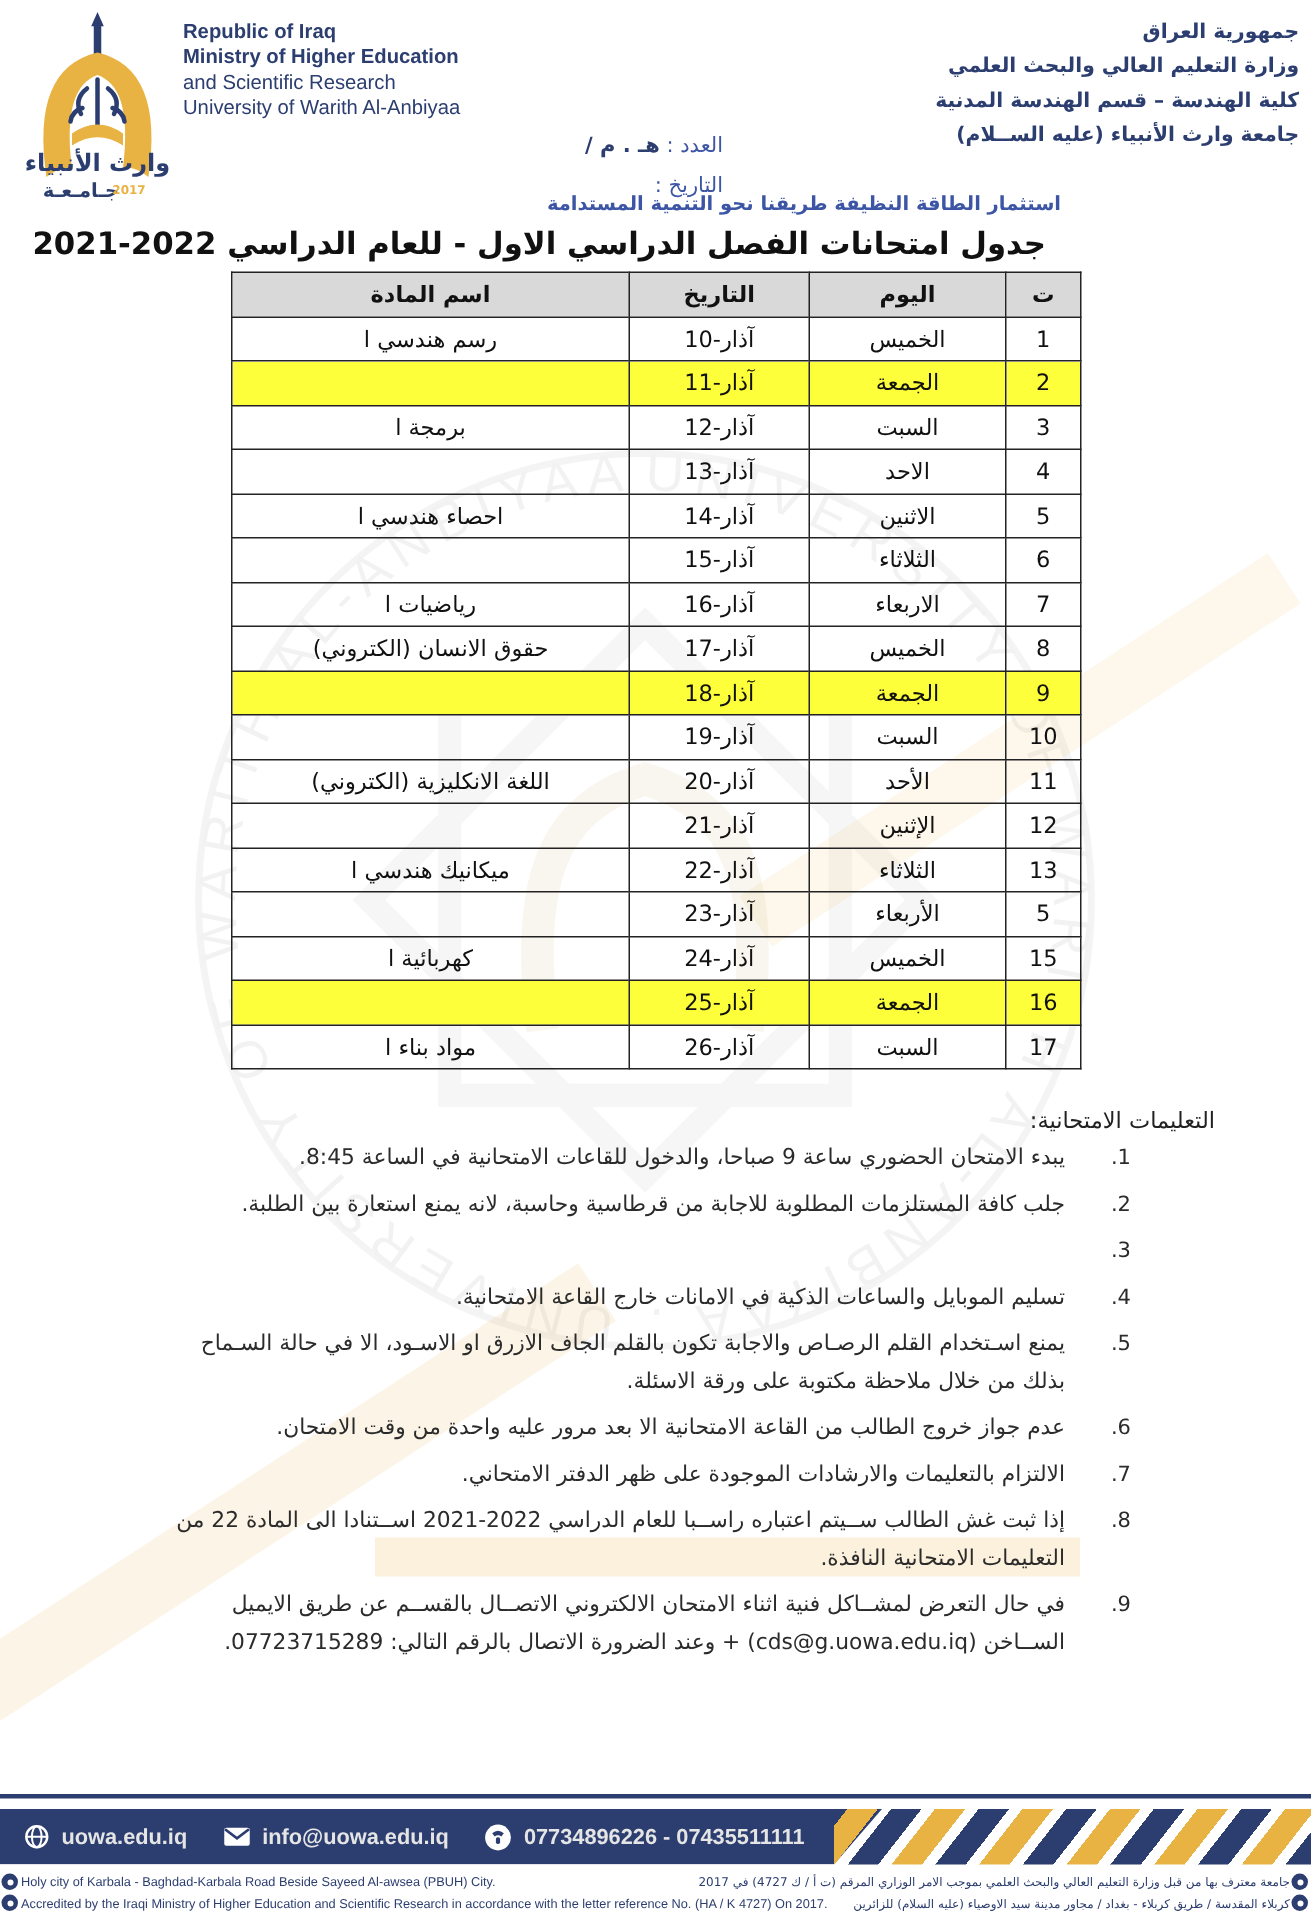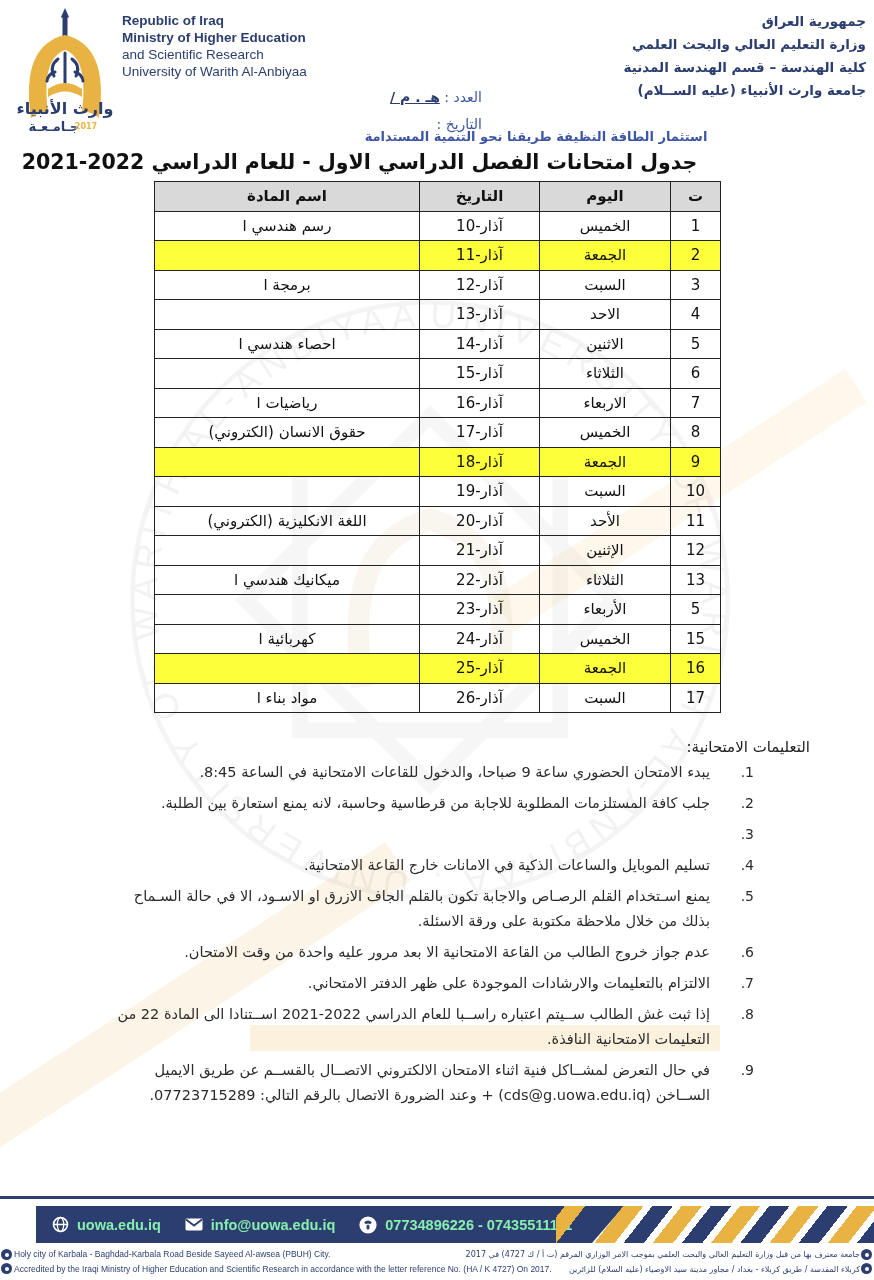--- a/index.html
+++ b/index.html
@@ -14,21 +14,21 @@
   
   .logo{left:12px;top:8px;width:106px;height:132px;}
   .en-block{left:122px;top:12px;color:var(--navy);font-size:13.5px;line-height:17px;
             font-family:"Liberation Sans",sans-serif;}
   .en-block .b{font-weight:bold;}
   .en-block .m{font-weight:500;}
   .ar-block{right:8px;top:10px;direction:rtl;text-align:right;color:var(--navy);
             font-size:13.5px;font-weight:bold;line-height:23px;}
   .refs{right:392px;top:84px;direction:rtl;text-align:right;color:var(--blue);
         font-size:14px;line-height:27px;}
-  .refs b{color:var(--navy);text-decoration:underline;}
+  .refs b{color:var(--navy);}
   .tagline{left:256px;top:129px;width:560px;text-align:center;color:var(--blue);
            font-size:13px;font-weight:600;direction:rtl;}
   .doc-title{left:0;top:150px;width:719px;text-align:center;direction:rtl;
              font-size:20.5px;font-weight:bold;color:#111;margin:0;}
 
   
   table.sched{left:154px;top:181px;width:566px;border-collapse:collapse;direction:rtl;
               font-size:15px;color:#111;table-layout:fixed;}
   table.sched th,table.sched td{border:1.6px solid #222;height:28.5px;text-align:center;
               vertical-align:middle;padding:0 4px;overflow:hidden;white-space:nowrap;}
@@ -42,21 +42,21 @@
   .inst-item{display:flex;margin-bottom:6px;}
   .inst-item .num{width:26px;margin-left:18px;margin-right:56px;flex:0 0 auto;
                   font-size:14px;line-height:25px;}
   .inst-item .txt{width:600px;text-align:right;font-size:14.5px;line-height:25px;}
 
   
   .footer-rule{left:0;top:1196px;width:874px;height:3px;background:var(--navy);}
   .footer-bar{left:0;top:1206px;width:600px;height:37px;background:var(--navy);
               clip-path:polygon(0 0,588px 0,556px 100%,0 100%);
               display:flex;align-items:center;gap:10px;padding-left:16px;box-sizing:border-box;
-              color:#86efac;font-family:"Liberation Sans",sans-serif;font-weight:bold;font-size:14.5px;margin-left:36px;}
+              color:#e5e5e5;font-family:"Liberation Sans",sans-serif;font-weight:bold;font-size:14.5px;}
   .footer-bar .grp{display:flex;align-items:center;gap:8px;margin-right:14px;}
   .footer-stripes{left:556px;top:1206px;width:318px;height:37px;
       background:repeating-linear-gradient(128deg,
         transparent 0 7px, var(--gold) 7px 23px,
         transparent 23px 30px, var(--navy) 30px 46px);}
   .footer-lines{left:14px;top:1247px;width:846px;font-size:8.5px;color:var(--navy);
                 font-family:"Liberation Sans",sans-serif;line-height:14px;}
   .fl-row{display:flex;justify-content:space-between;align-items:baseline;}
   .fl-ar{direction:rtl;font-family:"DejaVu Sans",sans-serif;font-size:8px;}
   .edge-ic{position:absolute;width:11px;height:11px;border-radius:50%;background:var(--navy);

